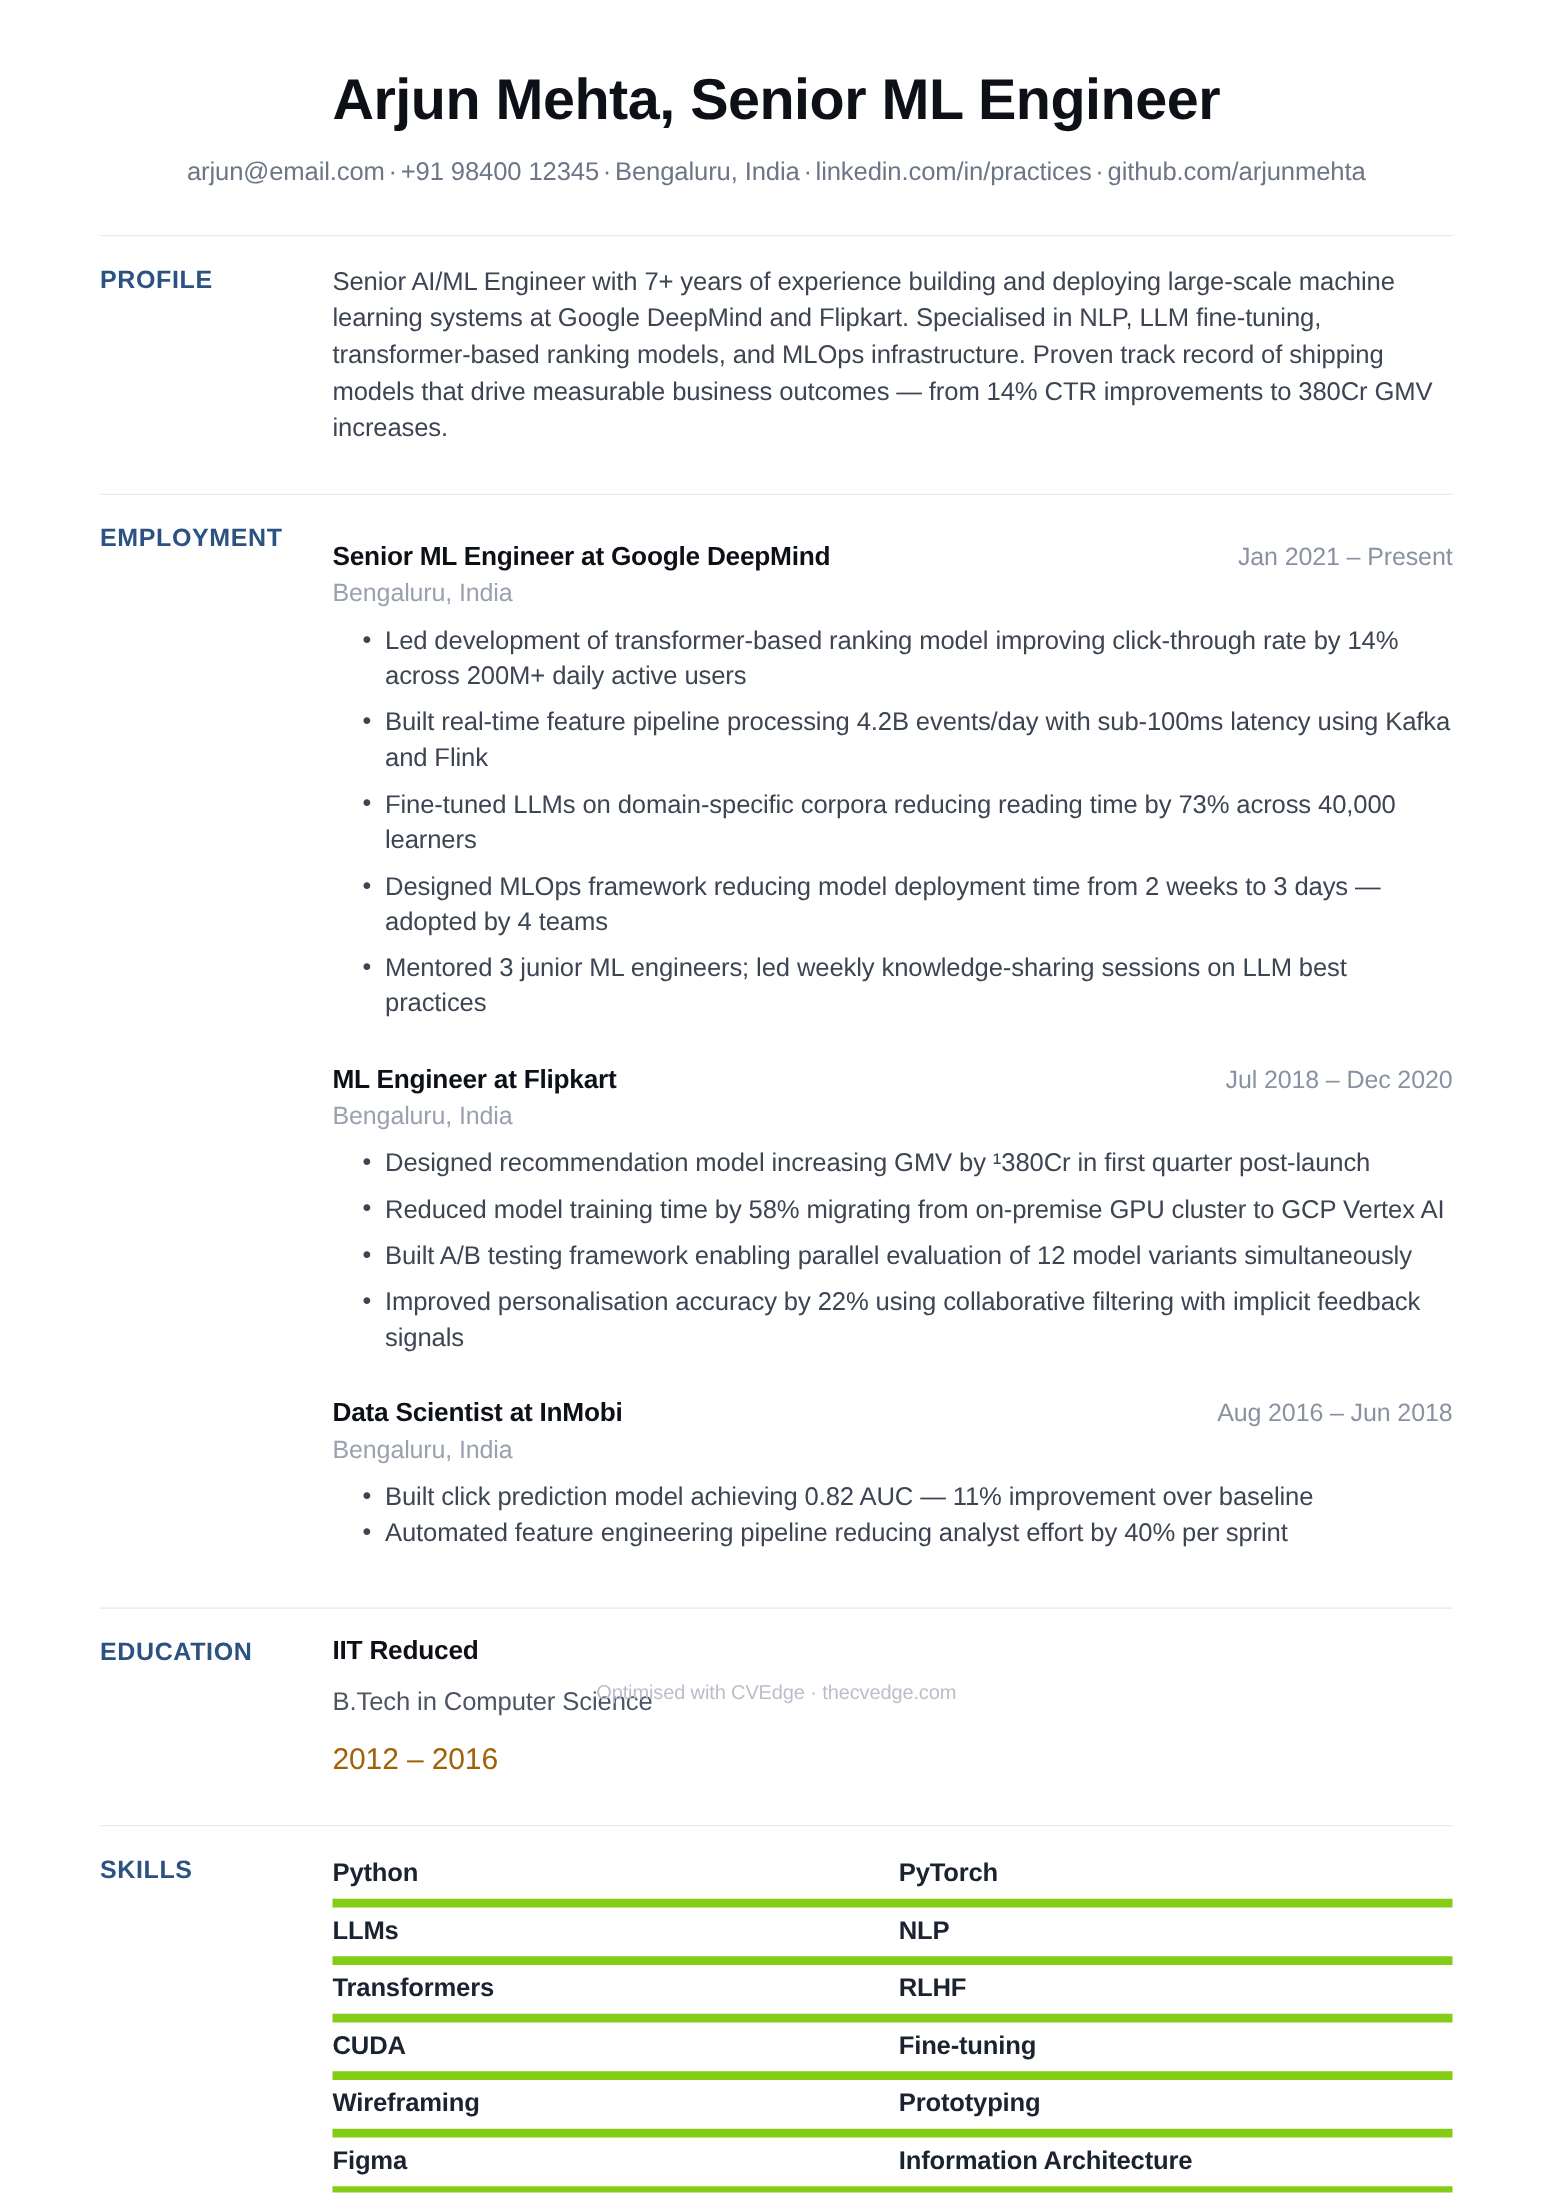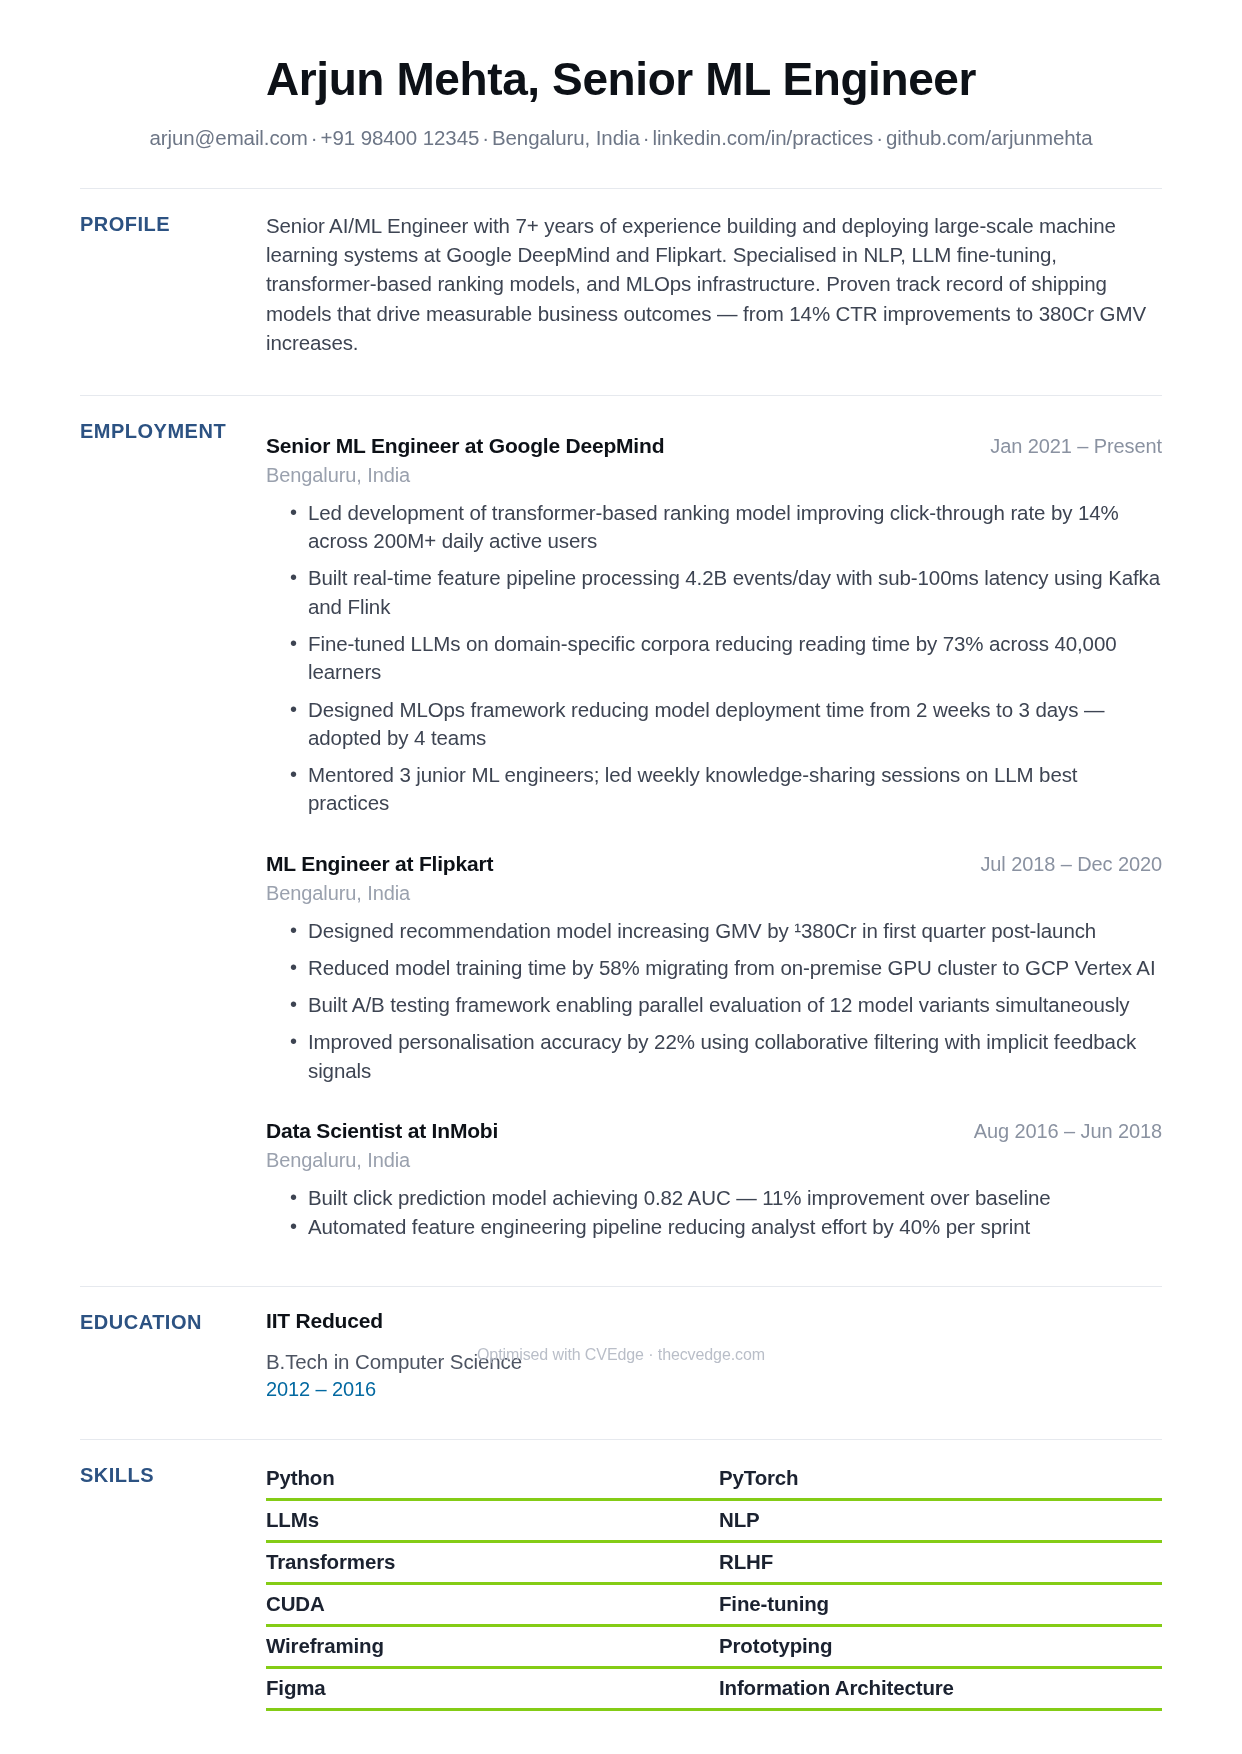--- a/index.html
+++ b/index.html
@@ -136,34 +136,34 @@
     color: #0d1117;
     letter-spacing: -0.2px;
   }
   .edu-degree {
     font-size: 20.5px;
     color: #4d5462;
     margin-top: 17px;
     letter-spacing: -0.1px;
   }
   .edu-dates {
-    font-size: 20px;
-    color: #0369a1;
-    margin-top: 4px;
+    font-size: 24px;
+    color: #a16207;
+    margin-top: 20px;
     letter-spacing: -0.1px;
   }
 
   
   .skills-grid {
     display: block;
     margin-top: -3px;
   }
   .skill-row {
     display: flex;
-    border-bottom: 3px solid #84cc16;
+    border-bottom: 7px solid #84cc16;
   }
   .skill-row:first-child { }
   .skill-cell {
     flex: 1 1 50%;
     font-size: 20.5px;
     font-weight: 700;
     color: #1b2230;
     padding: 7px 0 8px 0;
     letter-spacing: -0.15px;
   }

